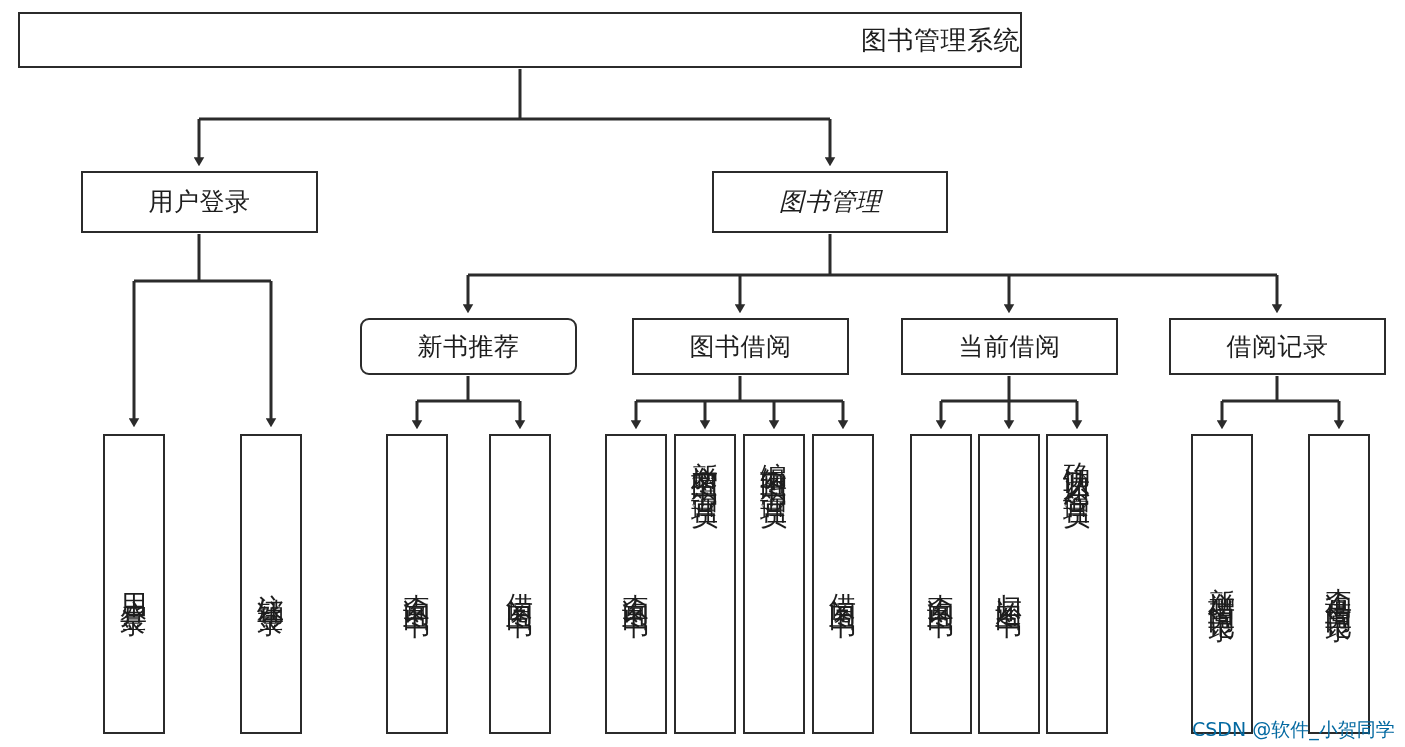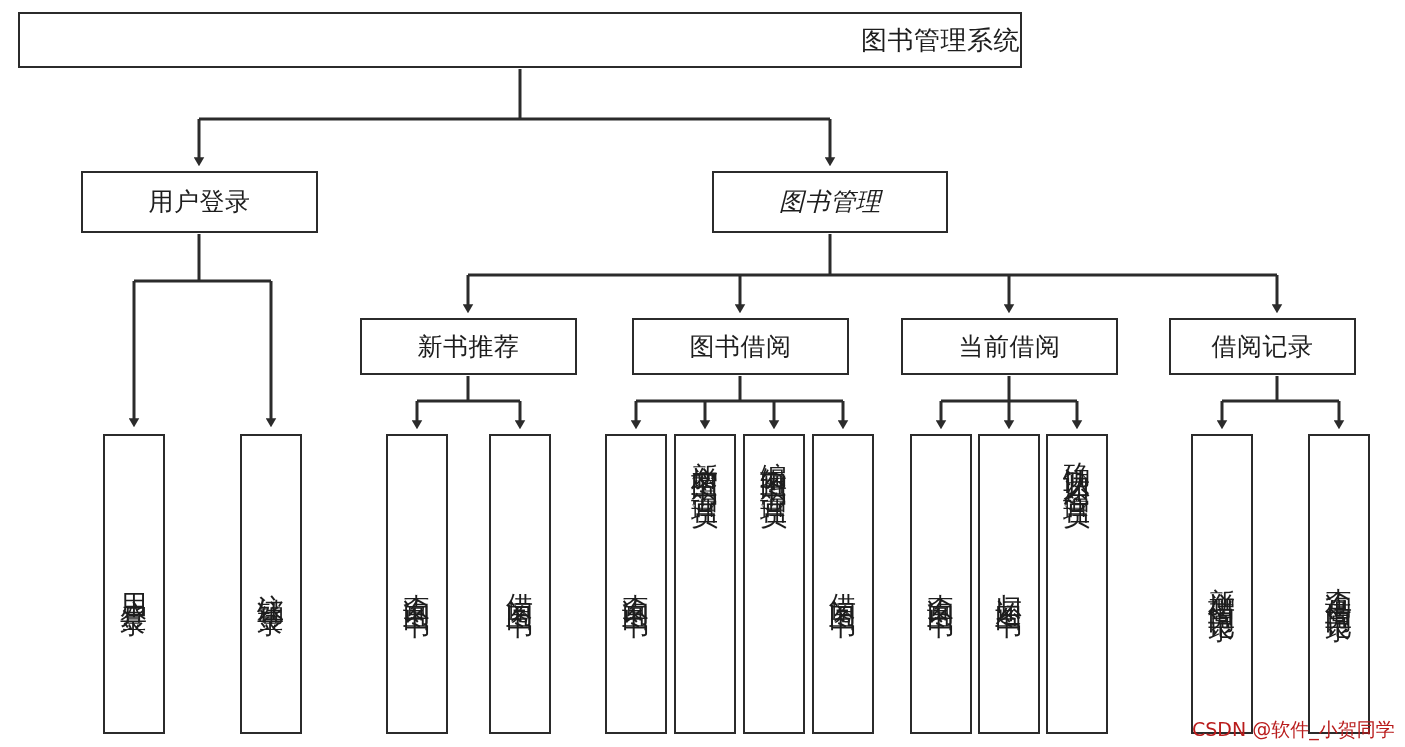--- a/index.html
+++ b/index.html
@@ -59,21 +59,21 @@
     writing-mode: vertical-rl;
     text-orientation: upright;
     font-size: 27px;
     line-height: 1.0;
     letter-spacing: 6px;
     white-space: nowrap;
   }
   .watermark {
     position: absolute;
     font-size: 19px;
-    color: #b91c1c;
+    color: #0369a1;
     white-space: nowrap;
     z-index: 5;
     font-family: "DejaVu Sans", "Liberation Sans", sans-serif;
   }
 </style>
 </head>
 <body>
 
 <div id="canvas">
 
@@ -133,33 +133,33 @@
   </div>
 
   <div class="node horiz" style="left:81px; top:171px; width:237px; height:62px;">
     <span class="label">用户登录</span>
   </div>
 
   <div class="node horiz" style="left:712px; top:171px; width:236px; height:62px;font-style:italic;">
     <span class="label">图书管理</span>
   </div>
 
-  <div class="node horiz" style="left:360px; top:318px; width:217px; height:57px;">
+  <div class="node horiz" style="left:360px; top:318px; width:217px; height:57px;border-radius:9px;">
     <span class="label">新书推荐</span>
   </div>
 
   <div class="node horiz" style="left:632px; top:318px; width:217px; height:57px;">
     <span class="label">图书借阅</span>
   </div>
 
   <div class="node horiz" style="left:901px; top:318px; width:217px; height:57px;">
     <span class="label">当前借阅</span>
   </div>
 
-  <div class="node horiz" style="left:1169px; top:318px; width:187px; height:57px;">
+  <div class="node horiz" style="left:1169px; top:318px; width:217px; height:57px;">
     <span class="label">借阅记录</span>
   </div>
 
   <div class="node vert" style="left: 103px; top: 434px; width: 62px; height: 300px; align-items: center;">
     <span class="label">用户登录</span>
   </div>
   <div class="node vert" style="left: 240px; top: 434px; width: 62px; height: 300px; align-items: center;">
     <span class="label">注销登录</span>
   </div>
 

